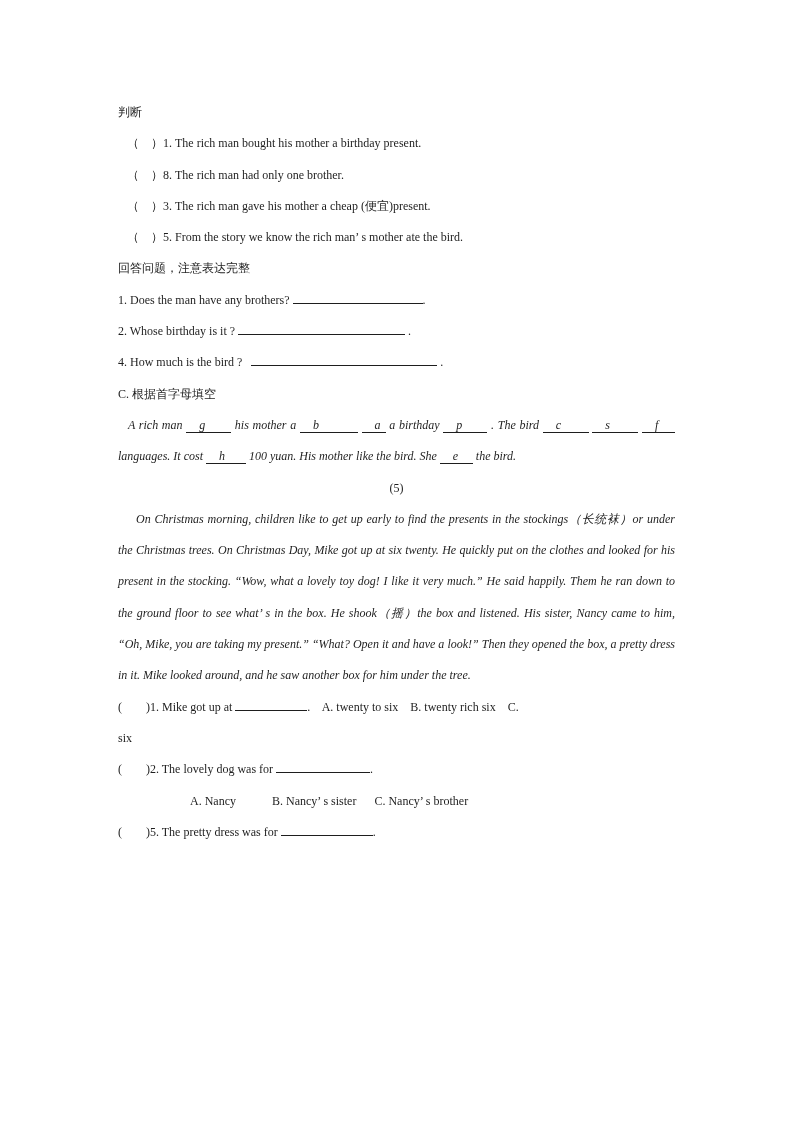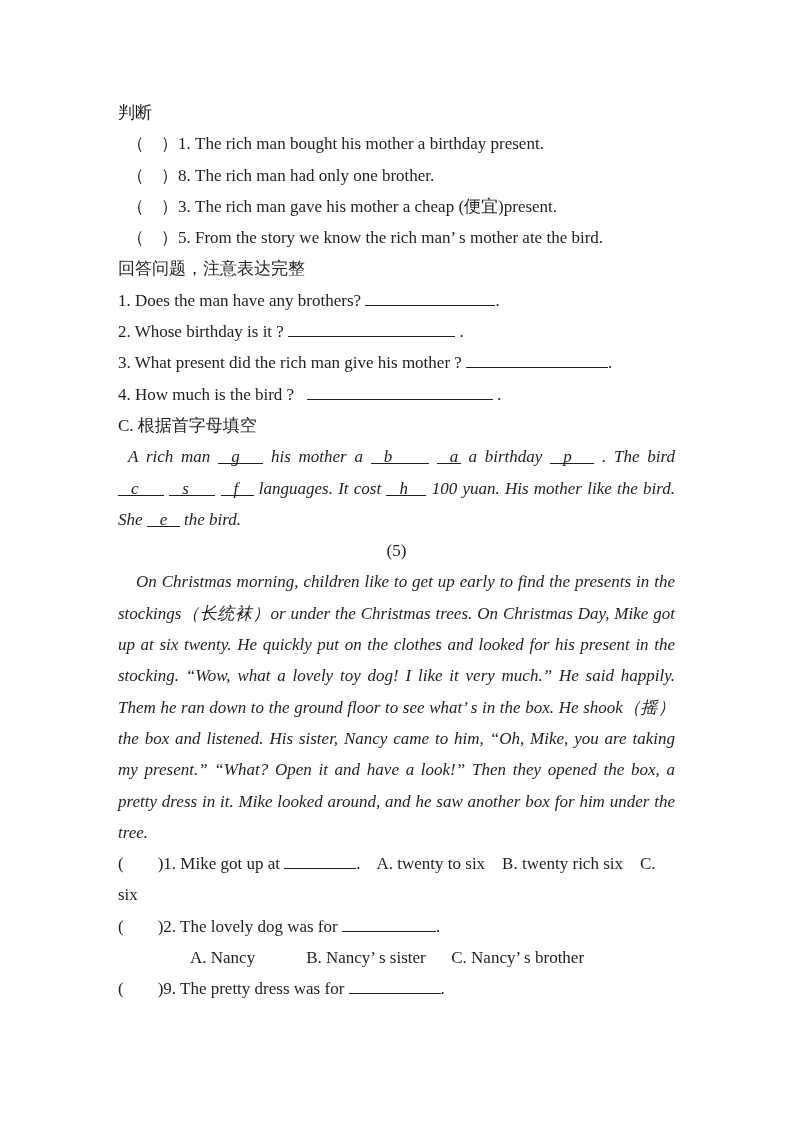--- a/index.html
+++ b/index.html
@@ -5,21 +5,21 @@
   html, body { margin: 0; padding: 0; background: #ffffff; }
   .page {
     position: relative;
     width: 793px;
     height: 1122px;
     box-sizing: border-box;
     background: #ffffff;
     color: #1e1e1e;
     padding: 97px 118px 0 118px;
     font-family: "Liberation Serif", "DejaVu Serif", serif;
-    font-size: 17px;
+    font-size: 12px;
     overflow: hidden;
   }
   .line {
     line-height: 31.3px;
     white-space: pre;
   }
   .line.wrap { white-space: pre-wrap; }
   .judge-item { padding-left: 9px; }
   .flow {
     line-height: 31.3px;
@@ -52,33 +52,32 @@
       <div class="line judge-item"><span>（　）8. The rich man had only one brother.</span></div>
       <div class="line judge-item"><span>（　）3. The rich man gave his mother a cheap (便宜)present.</span></div>
       <div class="line judge-item"><span>（　）5. From the story we know the rich man’ s mother ate the bird.</span></div>
     </div>
 
   <div class="line">回答问题，注意表达完整</div>
 
   <div>
       <div class="line"><span>1. Does the man have any brothers? </span><span class="blank empty" style="width: 130px;"></span><span>.</span></div>
       <div class="line"><span>2. Whose birthday is it ? </span><span class="blank empty" style="width: 167px;"></span><span> .</span></div>
-      <div class="line"><span>3. What present did the rich man give his mother ? </span><span class="blank empty" style="width: 142px;"></span><span>.</span></div>
       <div class="line"><span>4. How much is the bird ?   </span><span class="blank empty" style="width: 186px;"></span><span> .</span></div>
     </div>
 
   <div class="line">C. 根据首字母填空</div>
 
   <div class="flow cloze"><span>A rich man </span><span class="blank" style="width: 45px;">g</span><span> his mother a </span><span class="blank" style="width: 58px;">b</span><span> </span><span class="blank" style="width: 24px;">a</span><span> a birthday </span><span class="blank" style="width: 44px;">p</span><span> . The bird </span><span class="blank" style="width: 46px;">c</span><span> </span><span class="blank" style="width: 46px;">s</span><span> </span><span class="blank" style="width: 33px;">f</span><span> languages. It cost </span><span class="blank" style="width: 40px;">h</span><span> 100 yuan. His mother like the bird. She </span><span class="blank" style="width: 33px;">e</span><span> the bird.</span></div>
 
   <div class="center">(5)</div>
 
   <div class="flow passage">On Christmas morning, children like to get up early to find the presents in the stockings（长统袜）or under the Christmas trees. On Christmas Day, Mike got up at six twenty. He quickly put on the clothes and looked for his present in the stocking. “Wow, what a lovely toy dog! I like it very much.” He said happily. Them he ran down to the ground floor to see what’ s in the box. He shook（摇）the box and listened. His sister, Nancy came to him,  “Oh, Mike, you are taking my present.”  “What? Open it and have a look!”  Then they opened the box, a pretty dress in it. Mike looked around, and he saw another box for him under the tree.</div>
 
   <div>
       <div class="line wrap"><span>(　　)1. Mike got up at </span><span class="blank empty" style="width: 72px;"></span><span>.    A. twenty to six    B. twenty rich six    C.</span></div>
       <div class="line wrap"><span>six</span></div>
       <div class="line wrap"><span>(　　)2. The lovely dog was for </span><span class="blank empty" style="width: 94px;"></span><span>.</span></div>
       <div class="line wrap" style="padding-left: 72px;"><span>A. Nancy            B. Nancy’ s sister      C. Nancy’ s brother</span></div>
-      <div class="line wrap"><span>(　　)9. The pretty dress was for </span><span class="blank empty" style="width: 92px;"></span><span>.</span></div>
+      <div class="line wrap"><span>(　　)5. The pretty dress was for </span><span class="blank empty" style="width: 92px;"></span><span>.</span></div>
     </div>
 
 </div>
 
 </body></html>

